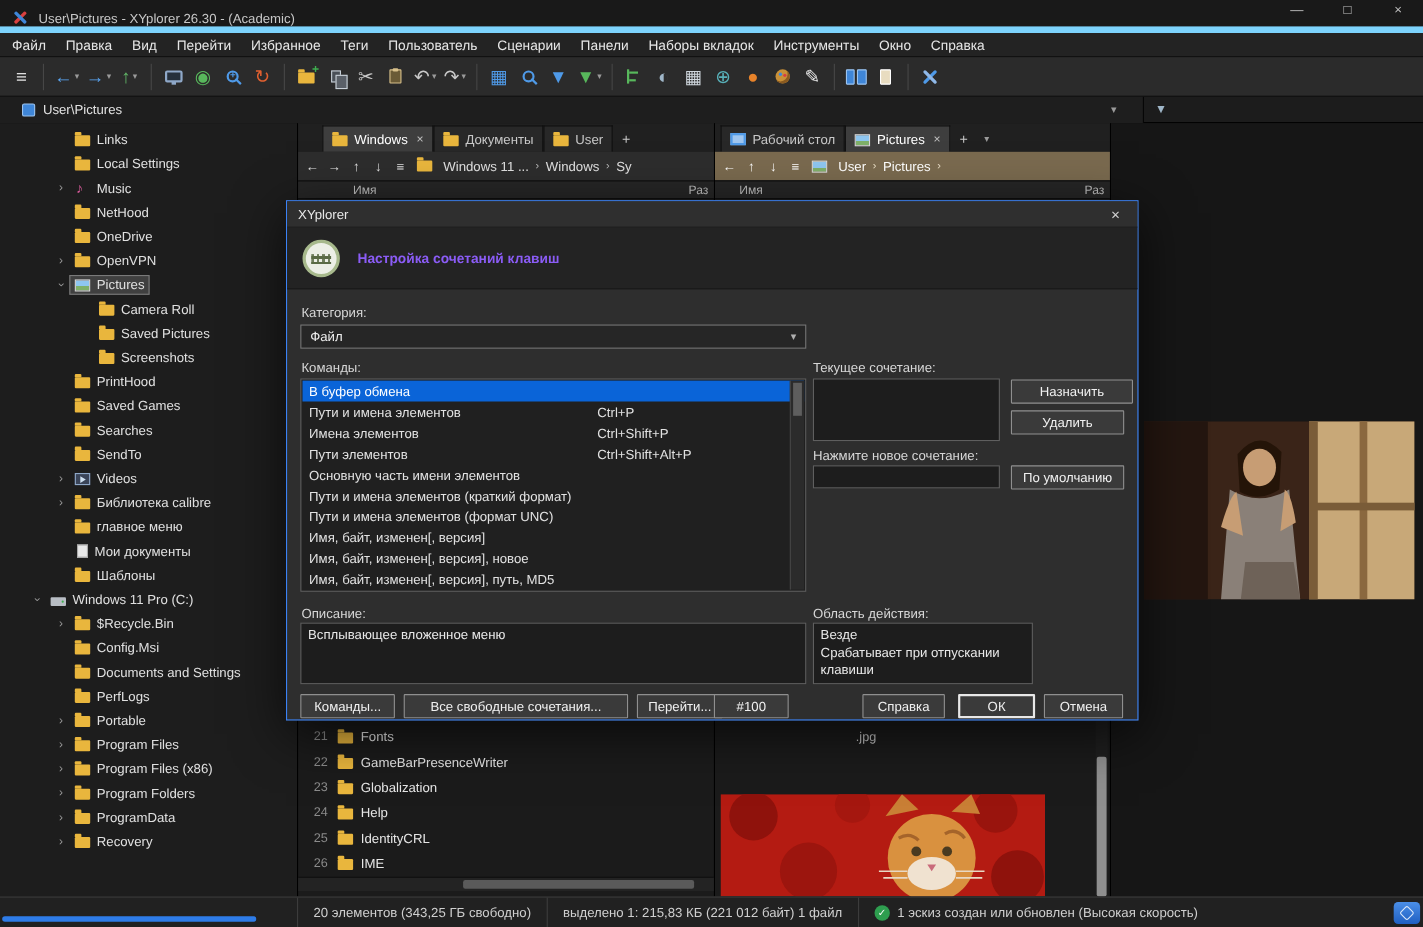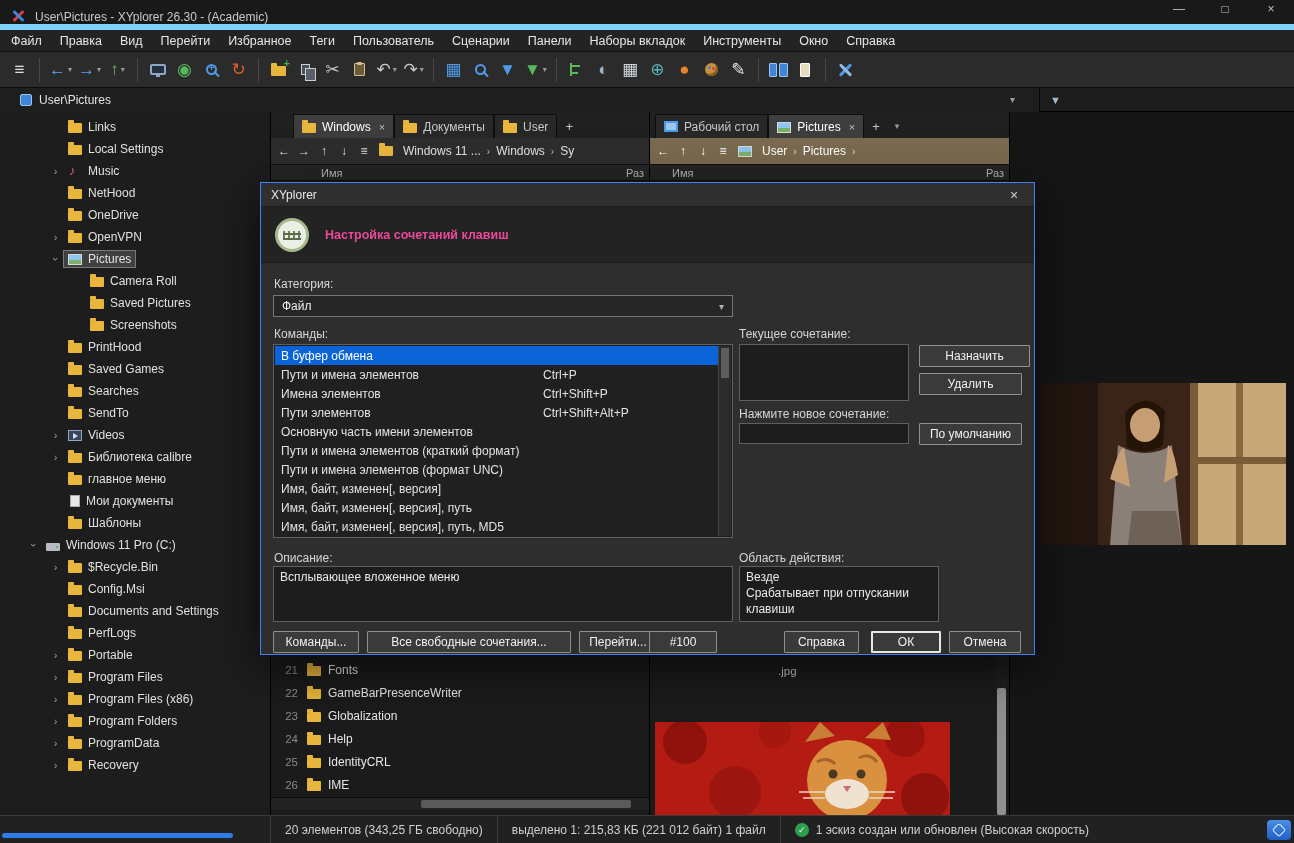--- a/index.html
+++ b/index.html
@@ -142,21 +142,21 @@
 
   
   .dialog { position:absolute; left:260px; top:182px; width:775px; height:473px; background:#2e2e2e; border:1px solid #3b82f6; box-shadow:0 12px 44px rgba(0,0,0,.65); z-index:50; }
   .dlg-title { height:24px; background:#2f2f2f; border-bottom:1px solid #1c1c1c; display:flex; align-items:center; padding:0 10px; color:#e8e8e8; }
   .dlg-close { margin-left:auto; color:#cfcfcf; font-size:14px; width:20px; text-align:center; }
   .dlg-header { height:56px; background:#232323; border-bottom:1px solid #1a1a1a; display:flex; align-items:center; gap:16px; padding:0 14px; }
   .kbicon { width:34px; height:34px; border-radius:50%; background:#ecefe6; border:3px solid #a7b98c; position:relative; flex:none; }
   .kbicon::after { content:""; position:absolute; left:5px; right:5px; top:10px; bottom:9px;
       background:repeating-linear-gradient(0deg,#5a6b45 0 2px,transparent 2px 5px),
                  repeating-linear-gradient(90deg,rgba(90,107,69,.85) 0 2px,transparent 2px 5px); }
-  .htxt { font-weight:bold; color:#ec4899; font-size:12.5px; }
+  .htxt { font-weight:bold; color:#8b5cf6; font-size:12.5px; }
   .dlg-body { position:relative; height:393px; }
   .dlabel { position:absolute; color:#d6d6d6; font-size:12px; }
   .inputbox { position:absolute; background:#1d1d1d; border:1px solid #5f5f5f; color:#e8e8e8; }
   .combo { position:absolute; left:12px; top:32px; width:460px; height:22px; background:#262626; border:1px solid #767676; display:flex; align-items:center; padding:0 8px; color:#eee; }
   .combo::after { content:"▾"; margin-left:auto; color:#b0b0b0; font-size:10px; }
   .listbox { position:absolute; left:12px; top:81px; width:460px; height:194px; background:#202020; border:1px solid #5f5f5f; overflow:hidden; padding:1px; }
   .lrow { height:19px; display:flex; align-items:center; padding:0 6px; position:relative; color:#e2e2e2; width:calc(100% - 14px); }
   .lrow.sel { background:#0a64d8; color:#fff; width:100%; }
   .lkey { position:absolute; left:268px; }
   .lb-scroll { position:absolute; top:1px; bottom:1px; right:1px; width:13px; background:#2b2b2b; border-left:1px solid #454545; }
@@ -720,21 +720,21 @@
           <div class="lrow">
             <span class="lname">Пути и имена элементов (краткий формат)</span>
           </div>
           <div class="lrow">
             <span class="lname">Пути и имена элементов (формат UNC)</span>
           </div>
           <div class="lrow">
             <span class="lname">Имя, байт, изменен[, версия]</span>
           </div>
           <div class="lrow">
-            <span class="lname">Имя, байт, изменен[, версия], путь</span>
+            <span class="lname">Имя, байт, изменен[, версия], новое</span>
           </div>
           <div class="lrow">
             <span class="lname">Имя, байт, изменен[, версия], путь, MD5</span>
           </div>
           <div class="lb-scroll">
           <div class="lb-thumb"></div>
         </div>
         </div>
 
       <span class="dlabel" style="left:478px;top:64px">Текущее сочетание:</span>

